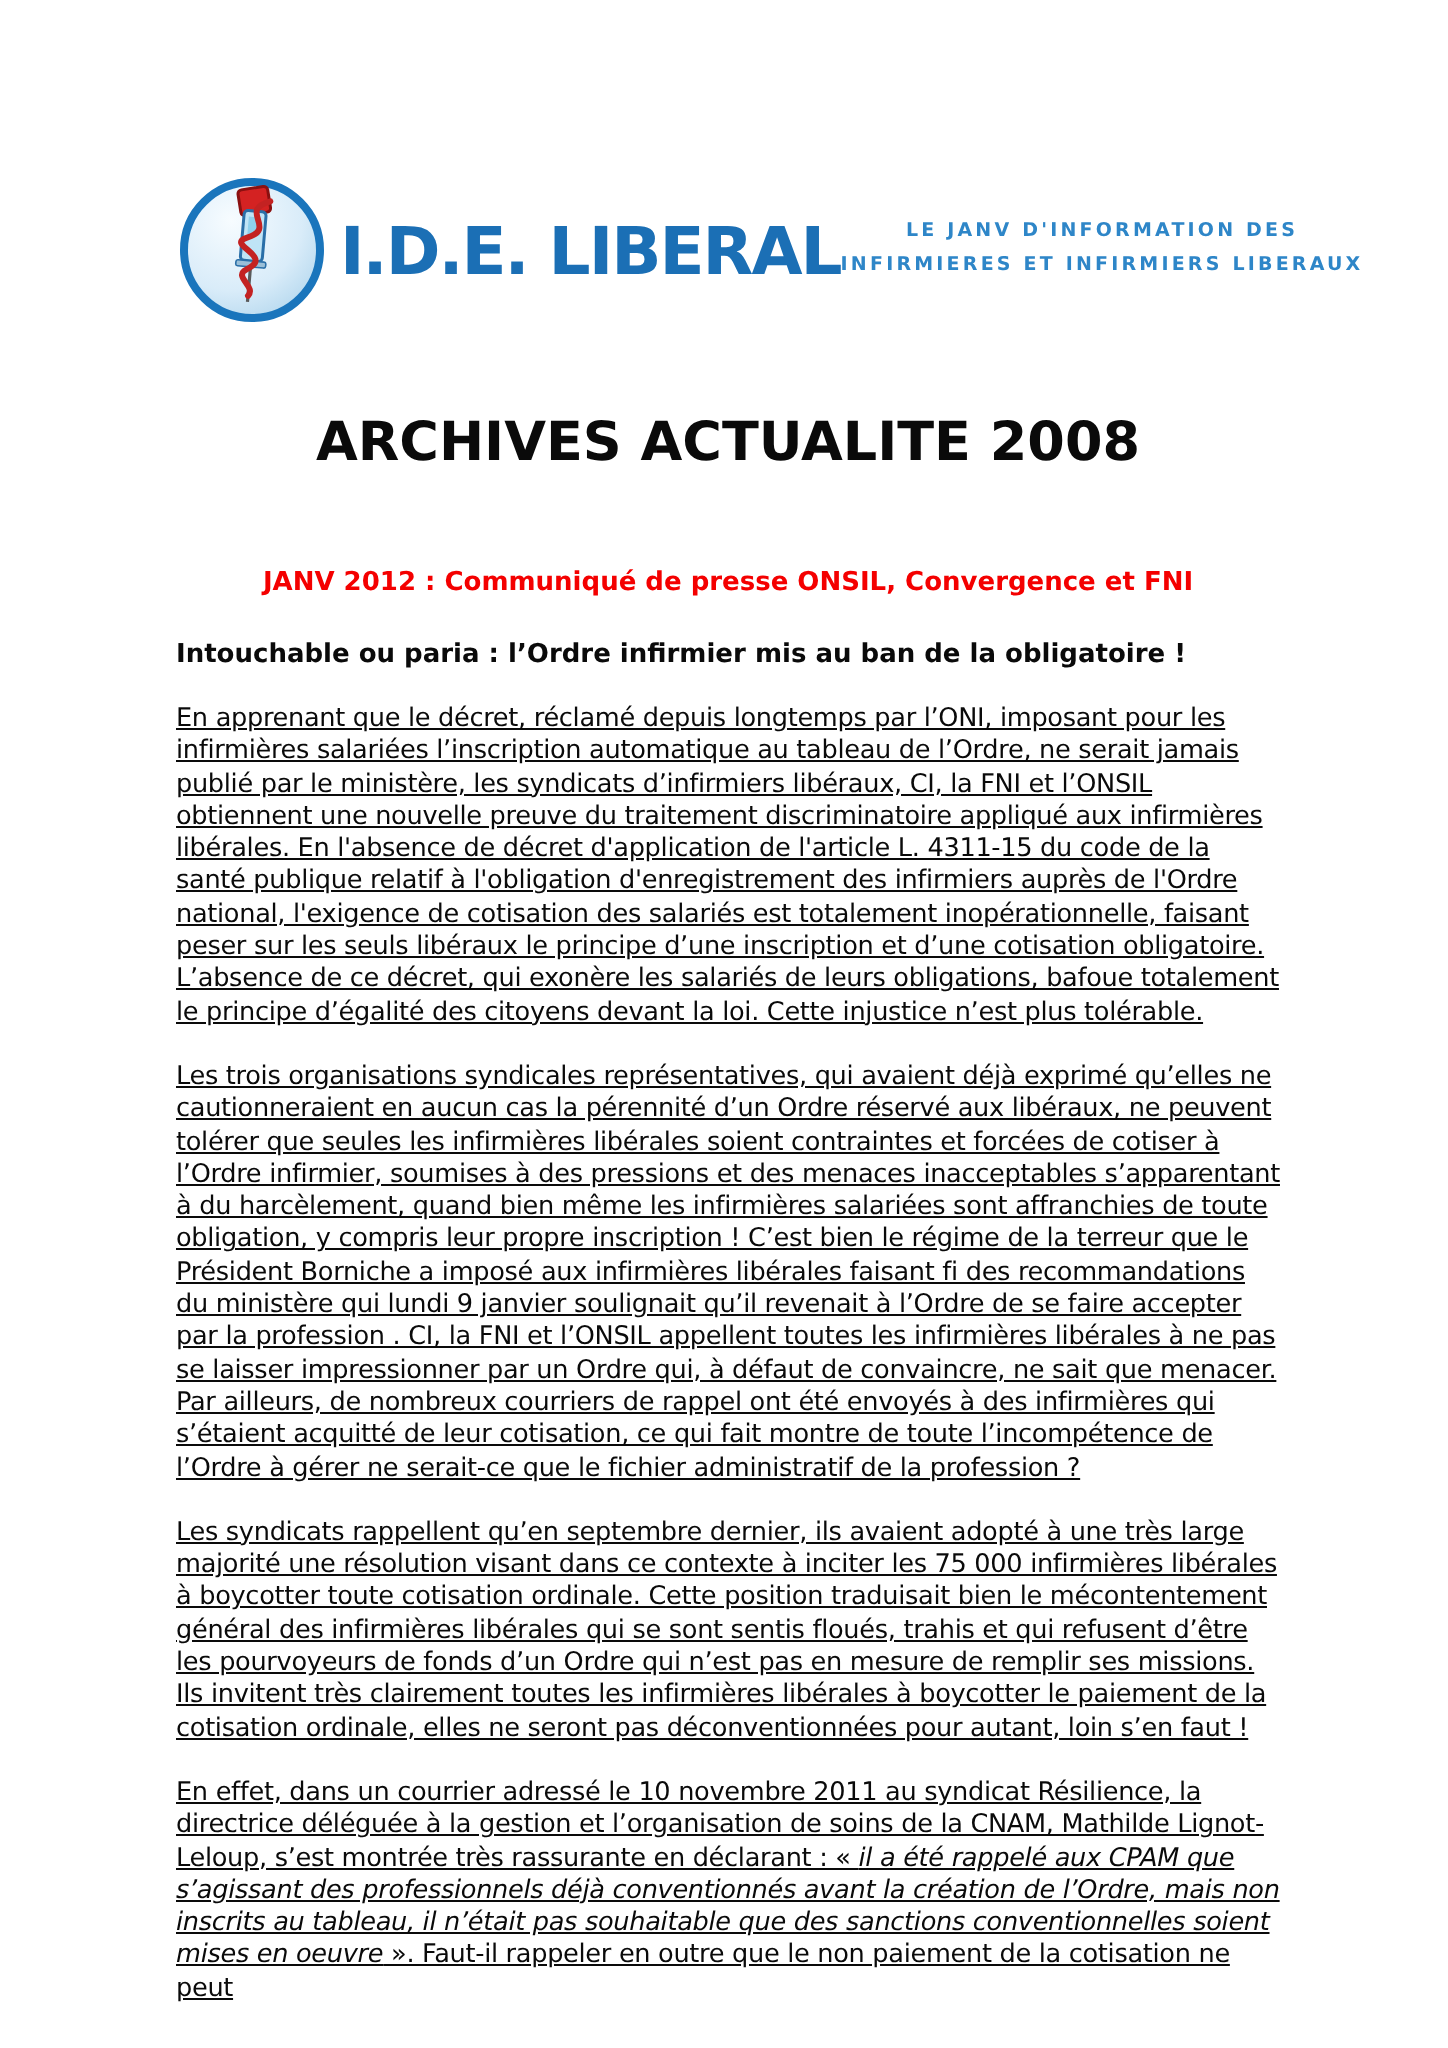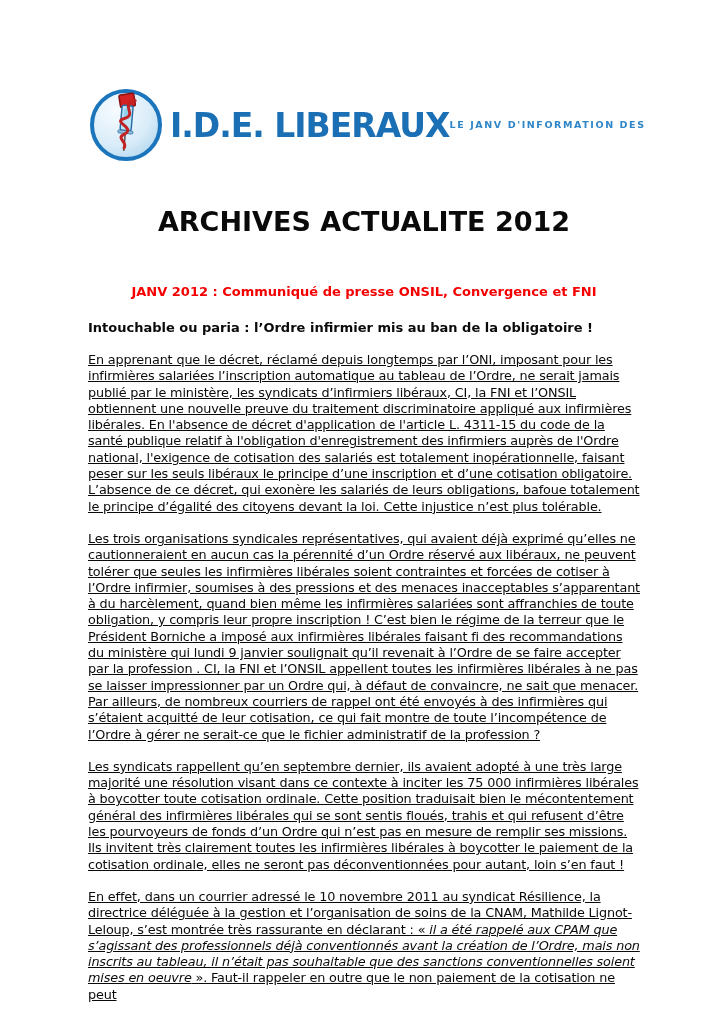--- a/index.html
+++ b/index.html
@@ -109,27 +109,28 @@
         <g transform="rotate(5 38 38)">
           <rect x="29.5" y="7" width="15" height="13" rx="2" fill="#d42222" stroke="#8a1010" stroke-width="1.5" transform="rotate(-14 37 13.5)"></rect>
           <rect x="32.5" y="18.5" width="11" height="25" rx="2" fill="#bfe4f6" stroke="#2a6fa8" stroke-width="1.5"></rect>
           <rect x="35" y="21.5" width="6" height="9" fill="#8fd0ec"></rect>
           <rect x="30.5" y="43.5" width="15" height="3" rx="1" fill="#9abfd8" stroke="#2a6fa8" stroke-width="0.8"></rect>
           <line x1="38" y1="47" x2="38" y2="64" stroke="#5a5a5a" stroke-width="1.6"></line>
           <path d="M45 13 C 29 19, 50 26, 35 32 C 24 36.5, 50 40, 36 48 C 29.5 52, 42 56, 38 61" fill="none" stroke="#c32222" stroke-width="3" stroke-linecap="round"></path>
         </g>
       </svg>
     </span>
-    <span class="brand">I.D.E. LIBERAUX</span>
+    <span class="brand">I.D.E. LIBERAL</span>
     <span class="tagline">
       <div>LE JANV D'INFORMATION DES</div>
+      <div>INFIRMIERES ET INFIRMIERS LIBERAUX</div>
     </span>
   </header>
 
-  <h1 class="title">ARCHIVES ACTUALITE 2012</h1>
+  <h1 class="title">ARCHIVES ACTUALITE 2008</h1>
 
   <div class="article">
     <h2 class="red-heading">JANV 2012 : Communiqué de presse ONSIL, Convergence et FNI</h2>
     <h3 class="subheading">Intouchable ou paria : l’Ordre infirmier mis au ban de la obligatoire !</h3>
     <div class="paras">
         <p class="para"><span>En apprenant que le décret, réclamé depuis longtemps par l’ONI, imposant pour les infirmières salariées l’inscription automatique au tableau de l’Ordre, ne serait jamais publié par le ministère, les syndicats d’infirmiers libéraux, CI, la FNI et l’ONSIL obtiennent une nouvelle preuve du traitement discriminatoire appliqué aux infirmières libérales. En l'absence de décret d'application de l'article L. 4311-15 du code de la santé publique relatif à l'obligation d'enregistrement des infirmiers auprès de l'Ordre national, l'exigence de cotisation des salariés est totalement inopérationnelle, faisant peser sur les seuls libéraux le principe d’une inscription et d’une cotisation obligatoire. L’absence de ce décret, qui exonère les salariés de leurs obligations, bafoue totalement le principe d’égalité des citoyens devant la loi. Cette injustice n’est plus tolérable.</span></p>
         <p class="para"><span>Les trois organisations syndicales représentatives, qui avaient déjà exprimé qu’elles ne cautionneraient en aucun cas la pérennité d’un Ordre réservé aux libéraux, ne peuvent tolérer que seules les infirmières libérales soient contraintes et forcées de cotiser à l’Ordre infirmier, soumises à des pressions et des menaces inacceptables s’apparentant à du harcèlement, quand bien même les infirmières salariées sont affranchies de toute obligation, y compris leur propre inscription ! C’est bien le régime de la terreur que le Président Borniche a imposé aux infirmières libérales faisant fi des recommandations du ministère qui lundi 9 janvier soulignait qu’il revenait à l’Ordre de se faire accepter par la profession . CI, la FNI et l’ONSIL appellent toutes les infirmières libérales à ne pas se laisser impressionner par un Ordre qui, à défaut de convaincre, ne sait que menacer. Par ailleurs, de nombreux courriers de rappel ont été envoyés à des infirmières qui s’étaient acquitté de leur cotisation, ce qui fait montre de toute l’incompétence de l’Ordre à gérer ne serait-ce que le fichier administratif de la profession ?</span></p>
         <p class="para"><span>Les syndicats rappellent qu’en septembre dernier, ils avaient adopté à une très large majorité une résolution visant dans ce contexte à inciter les 75 000 infirmières libérales à boycotter toute cotisation ordinale. Cette position traduisait bien le mécontentement général des infirmières libérales qui se sont sentis floués, trahis et qui refusent d’être les pourvoyeurs de fonds d’un Ordre qui n’est pas en mesure de remplir ses missions. Ils invitent très clairement toutes les infirmières libérales à boycotter le paiement de la cotisation ordinale, elles ne seront pas déconventionnées pour autant, loin s’en faut !</span></p>
         <p class="para"><span>En effet, dans un courrier adressé le 10 novembre 2011 au syndicat Résilience, la directrice déléguée à la gestion et l’organisation de soins de la CNAM, Mathilde Lignot-Leloup, s’est montrée très rassurante en déclarant : « </span><span class="italic">il a été rappelé aux CPAM que s’agissant des professionnels déjà conventionnés avant la création de l’Ordre, mais non inscrits au tableau, il n’était pas souhaitable que des sanctions conventionnelles soient mises en oeuvre</span><span> ». Faut-il rappeler en outre que le non paiement de la cotisation ne peut</span></p>
       </div>

